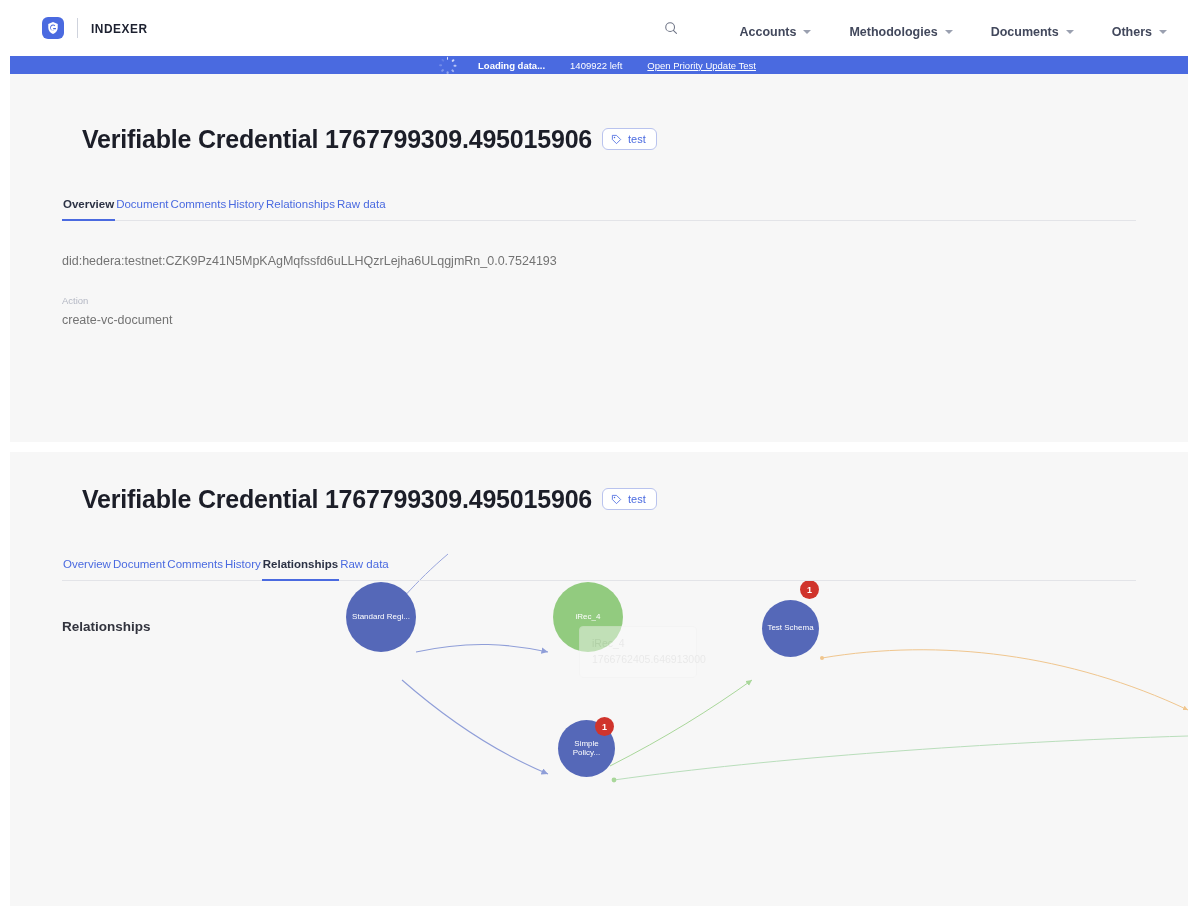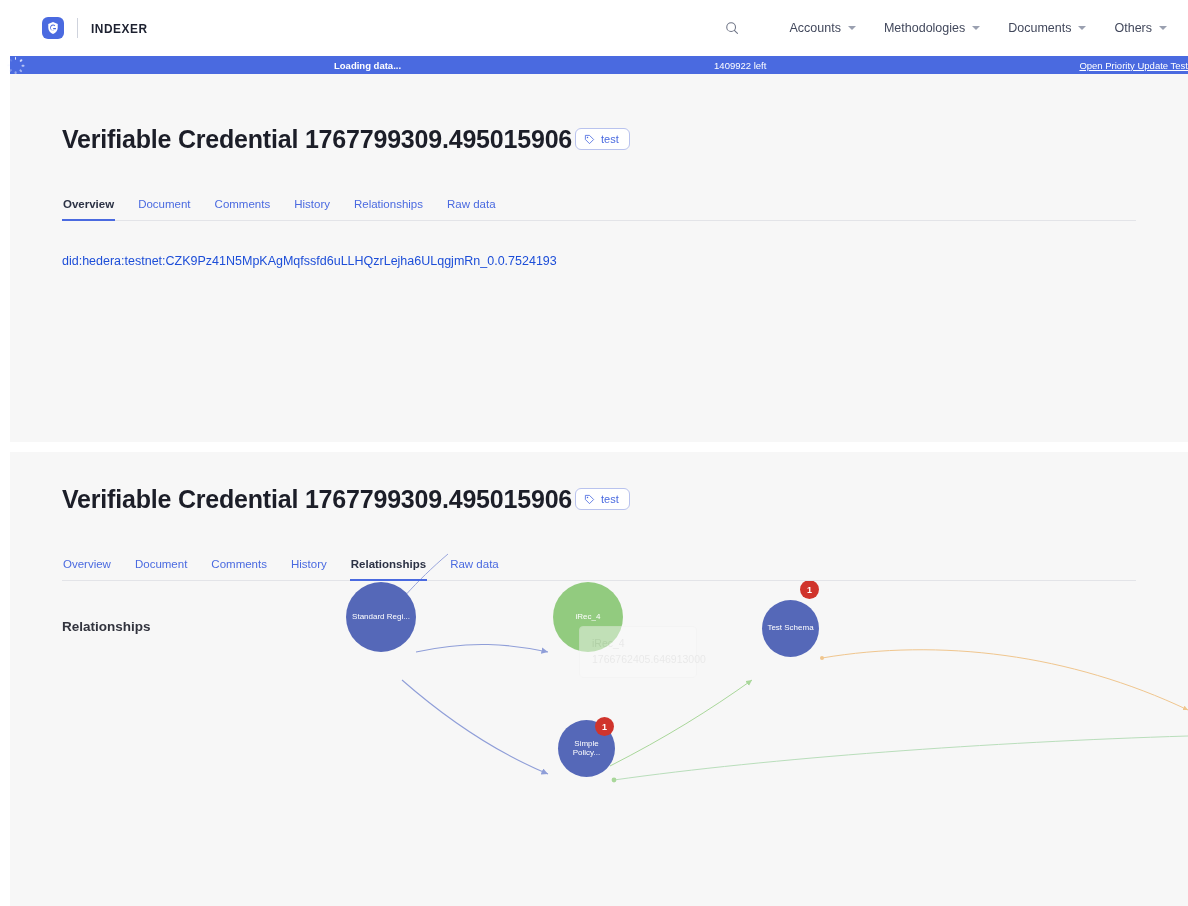--- a/index.html
+++ b/index.html
@@ -27,40 +27,40 @@
     background:#4a6ae0; display:flex; align-items:center; justify-content:center;
   }
   .logo-box svg { display:block; }
   .brand-sep { width:1px; height:20px; background:#cfd3dd; }
   .brand-name {
     font-size:13.5px; font-weight:700; letter-spacing:.6px;
     color:#1d2130; font-family:"Liberation Sans", sans-serif;
     transform:scaleX(.88); transform-origin:left center;
   }
 
-  .nav { margin-left:auto; display:flex; align-items:center; gap:2px; }
+  .nav { margin-left:auto; display:flex; align-items:flex-end; gap:12px;font-weight:bold; }
   .search-btn {
     width:34px; height:34px; display:flex; align-items:center; justify-content:center;
     margin-right:26px; cursor:pointer;
   }
   .nav-item {
     display:flex; align-items:center; gap:7px;
     font-size:12.5px; color:#42485c; padding:6px 13px; cursor:pointer;
     white-space:nowrap;
   }
   .caret {
     width:0;height:0;border-left:4px solid transparent;border-right:4px solid transparent;
     border-top:4.5px solid #9aa0b0;
   }
 
   
   .banner {
     position:absolute; left:10px; top:56px; width:1178px; height:18px;
     background:#4a6ae0; color:#fff;
-    display:flex; align-items:center; justify-content:space-between; gap:25px;
+    display:flex; align-items:center; justify-content:center; gap:25px;
     font-size:9.5px;
   }
   .spinner { width:11px; height:11px; position:relative; display:inline-block; }
   .spinner i {
     position:absolute; left:4.6px; top:0; width:1.6px; height:3.4px;
     background:#e7ecff; border-radius:1px; transform-origin:0.8px 5.5px;
   }
   .banner b { font-weight:700; }
   .banner .count { font-weight:400; }
   .banner a { color:#fff; text-decoration:underline; font-size:9.5px; }
@@ -68,49 +68,49 @@
   
   .page { position:absolute; left:10px; top:74px; width:1178px; }
 
   .panel { background:#f7f7f7; width:1178px; position:relative; }
   .panel-one { height:368px; }
   .gap { height:10px; background:#ffffff; }
   .panel-two { height:454px; }
 
   .panel-inner { padding:0 52px; }
 
-  .title-row { display:flex; align-items:center; gap:3px; }
+  .title-row { display:flex; align-items:center; gap:10px;margin-left:20px; }
   .title {
     font-size:25px; font-weight:700; color:#1c1e28; letter-spacing:-.2px;
     font-family:"Liberation Sans", sans-serif;
   }
   .tag-chip {
     display:inline-flex; align-items:center; gap:6px;
     border:1px solid #b9c3ee; border-radius:6px;
     padding:4px 10px 4px 8px; color:#4a6ae0; font-size:11px;
     background:#ffffff; cursor:pointer;
   }
 
   .tabs {
-    display:flex; gap:22px; border-bottom:1px solid #e3e4e8;
+    display:flex; border-bottom:1px solid #e3e4e8;
     margin-top:22px; padding-bottom:0;text-align:center;
   }
   .tab {
     font-size:11.5px; color:#4a6ae0; padding:4px 1px 9px 1px;
     cursor:pointer; border-bottom:2.5px solid transparent; position:relative; top:1px;
   }
   .tab.active { color:#2c3245; font-weight:600; border-bottom-color:#4a6ae0; }
 
   
   .fields { display:flex; margin-top:33px; }
   .col { flex:0 0 545px; }
   .col.right { margin-left:0; }
   .field { margin-bottom:27px; }
   .field-label { font-size:9.5px; color:#b4b8c4; margin-bottom:7px; }
-  .field-value { font-size:12.5px; color:#1d4ed8; }
+  .field-value { font-size:12.5px; color:#737373; }
   .field-value.link { color:#4a6ae0; cursor:pointer; }
 
   
   .rel-head {
     font-size:13.5px; font-weight:700; color:#32343e;
     margin-top:38px; position:relative; z-index:3;
   }
   .graph-area {
     position:absolute; left:0; top:100px; width:1178px; height:354px;
     overflow:hidden;
@@ -214,20 +214,24 @@
         <div class="tab">History</div>
         <div class="tab">Relationships</div>
         <div class="tab">Raw data</div>
       </div>
 
       <div class="fields">
         <div class="col right">
           <div class="field">
             <div class="field-value">did:hedera:testnet:CZK9Pz41N5MpKAgMqfssfd6uLLHQzrLejha6ULqgjmRn_0.0.7524193</div>
           </div>
+          <div class="field">
+            <div class="field-label">Action</div>
+            <div class="field-value">create-vc-document</div>
+          </div>
         </div>
       </div>
     </div>
   </div>
 
   <div class="gap"></div>
 
   <div class="panel panel-two">
 
     <div class="panel-inner" style="padding-top:16px; position:relative; z-index:5;">

